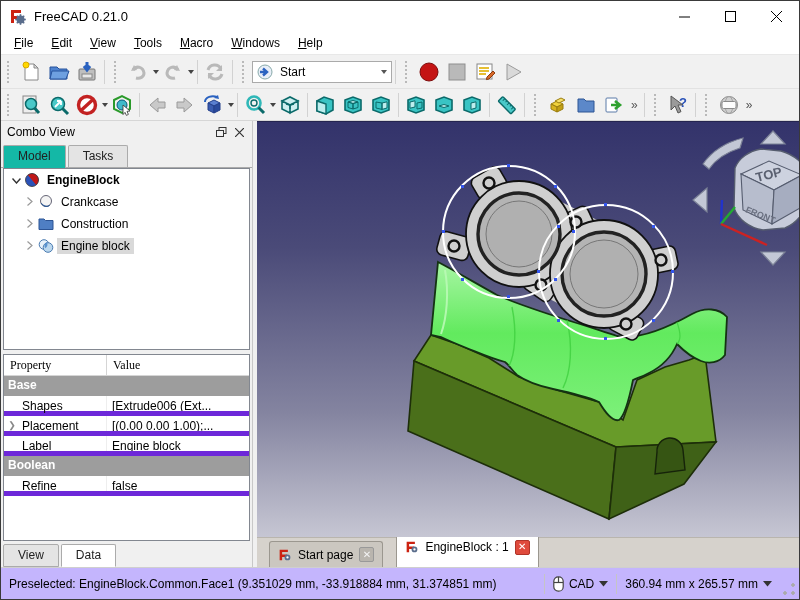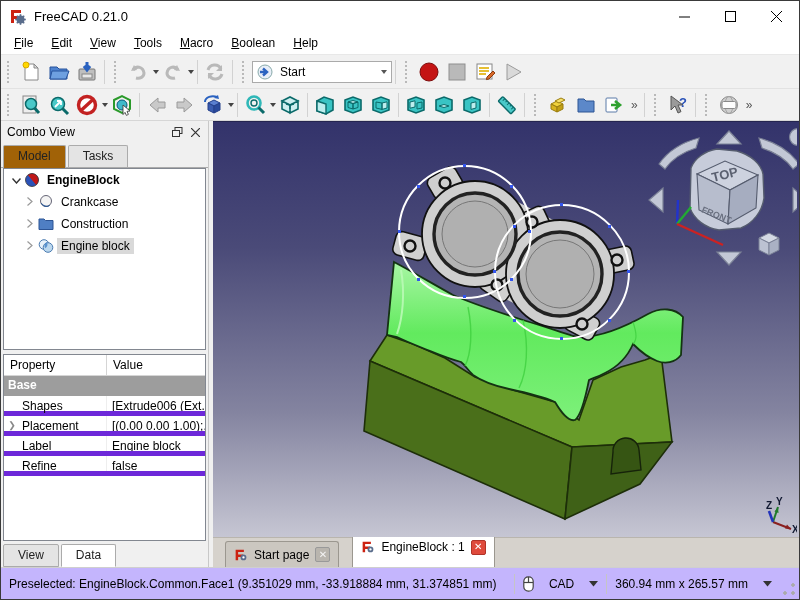--- a/index.html
+++ b/index.html
@@ -28,40 +28,40 @@
   .tb-btn { width:28px; height:28px; display:flex; align-items:center; justify-content:center; border-radius:2px; }
   .dd-arrow { width:0; height:0; border-left:3.5px solid transparent; border-right:3.5px solid transparent; border-top:4px solid #444; margin-left:1px; }
   .combo { height:22px; min-width:140px; background:#fff; border:1px solid #aaa; display:flex; align-items:center; padding:0 4px; gap:7px; }
   .combo .dd-arrow { margin-left:auto; border-top-color:#555; }
   .chev { color:#555; font-size:12px; padding:0 3px; }
 
   
   .main { flex:1 1 auto; display:flex; min-height:0; }
 
   
-  .dock { width:208px; background:#f0f0f0; display:flex; flex-direction:column; border-right:1px solid #c8c8c8; }
+  .dock { width:252px; background:#f0f0f0; display:flex; flex-direction:column; border-right:1px solid #c8c8c8; }
   .dock-title { height:22px; display:flex; align-items:center; padding:0 4px 0 6px; color:#000; }
   .dock-title .t { flex:1; }
   .dock-title-btn { width:18px; height:16px; display:flex; align-items:center; justify-content:center; color:#333; }
   .tabrow { display:flex; align-items:flex-end; height:25px; padding-left:2px; border-bottom:1px solid #ababab; }
   .tab { padding:3px 14px 4px; border:1px solid #ababab; border-bottom:none; background:#e4e4e4; color:#222; margin-right:2px; border-radius:2px 2px 0 0; }
-  .tab.active { background:#a16207; position:relative; top:1px; padding-bottom:5px; }
+  .tab.active { background:#14b8a6; position:relative; top:1px; padding-bottom:5px; }
   .treebox { height:182px; background:#fff; border:1px solid #828790; margin:0 2px; overflow:hidden; padding-top:0; }
   .tree-row { display:flex; align-items:center; height:22px; padding-left:4px; color:#000; }
   .tree-row .expander { width:16px; text-align:center; color:#777; font-size:10px; }
   .tree-row .expander.open { color:#222; }
   .tree-row .label { padding:1px 4px; }
   .tree-row .label.bold { font-weight:bold; }
   .tree-row .label.selected { background:#d9d9d9; }
   .tree-ico { width:16px; height:16px; margin-right:3px; flex:0 0 auto; }
   .tree-indent { width:14px; flex:0 0 auto; }
 
   
   .props { flex:1; background:#fff; border:1px solid #828790; margin:4px 2px 0; display:flex; flex-direction:column; overflow:hidden; }
-  .prop-head { display:flex; height:21px; border-bottom:1px solid #d5d5d5; color:#000; }
+  .prop-head { display:flex; height:21px; border-bottom:1px solid #d5d5d5; color:#000;font-family:Liberation Serif, serif; }
   .prop-head div { padding:3px 6px; }
   .prop-col1 { width:103px; border-right:1px solid #d5d5d5; }
   .group-row { height:20px; background:#9d9d9d; color:#fff; font-weight:bold; padding:2px 4px; }
   .prop-row { display:flex; height:20px; border-bottom:5px solid #6d28d9; color:#000; }
   .prop-row .gutter { width:16px; color:#888; font-size:9px; text-align:center; padding-top:4px; }
   .prop-row .pname { width:87px; padding:3px 2px; border-right:1px solid #eee; }
   .prop-row .pval { flex:1; padding:3px 5px; white-space:nowrap; overflow:hidden; }
   .bottom-tabs { display:flex; align-items:flex-end; height:26px; padding-left:2px; }
   .btab { padding:3px 14px 4px; border:1px solid #ababab; background:#e4e4e4; margin-right:2px; border-radius:2px 2px 0 0; color:#222; }
   .btab.active { background:#fff; border-bottom-color:#fff; }
@@ -78,21 +78,21 @@
   .mdi-tab { height:26px; display:flex; align-items:center; gap:6px; padding:0 8px; border:1px solid #9b978f; border-bottom:none; background:#cbc7c0; color:#000; border-radius:3px 3px 0 0; margin-right:13px; }
   .mdi-tab.active { background:#fff; height:41px; }
   .mdi-close { width:15px; height:15px; border-radius:2px; display:flex; align-items:center; justify-content:center; font-size:10px; line-height:1; }
   .mdi-close.gray { background:#b9b5ae; color:#f4f4f4; border:1px solid #999; }
   .mdi-close.red { background:#df4a3c; color:#fff; border:1px solid #b03328; }
 
   
   .statusbar { height:32px; background:#c4b5fd; border-top:1px solid #cfcfcf; display:flex; align-items:center; flex:0 0 auto; color:#000; }
   .status-msg { padding:0 8px; flex:1; white-space:nowrap; overflow:hidden; }
   .status-sep { width:1px; height:20px; background:#c5c5c5; margin:0 8px; }
-  .status-group { display:flex; align-items:center; gap:15px; }
+  .status-group { display:flex; align-items:center; gap:5px; }
   .grip { width:14px; height:14px; margin:10px 3px 0 10px; background:
       radial-gradient(circle at 11px 3px,#aaa 1.5px,transparent 2px),
       radial-gradient(circle at 11px 11px,#aaa 1.5px,transparent 2px),
       radial-gradient(circle at 3px 11px,#aaa 1.5px,transparent 2px); }
 
   .ico { display:block; }
 </style>
 </head>
 <body>
 
@@ -129,21 +129,21 @@
         </div>
     </div>
   </div>
 
   <div class="menubar">
     <div class="menu-item"><span>File</span></div>
     <div class="menu-item"><span>Edit</span></div>
     <div class="menu-item"><span>View</span></div>
     <div class="menu-item"><span>Tools</span></div>
     <div class="menu-item"><span>Macro</span></div>
-    <div class="menu-item"><span>Boolean</span></div>
+    <div class="menu-item"><span>Windows</span></div>
     <div class="menu-item"><span>Help</span></div>
   </div>
 
   <div class="toolbar tb1">
     <div class="tb-handle"></div>
     <div class="tb-btn">
       <svg width="22" height="22" viewBox="0 0 22 22">
           <path d="M5,3 h9 l4,4 v12 h-13 z" fill="#fff" stroke="#888"></path>
           <path d="M14,3 l4,4 h-4 z" fill="#ddd" stroke="#888"></path>
           <circle cx="6" cy="4" r="3" fill="#ffd800" stroke="#d8a800"></circle>
@@ -467,20 +467,21 @@
         <div class="prop-row">
           <div class="gutter">❯</div>
           <div class="pname">Placement</div>
           <div class="pval">[(0.00 0.00 1.00);...</div>
         </div>
         <div class="prop-row">
           <div class="gutter"></div>
           <div class="pname">Label</div>
           <div class="pval">Engine block</div>
         </div>
+        <div class="group-row">Boolean</div>
         <div class="prop-row">
           <div class="gutter"></div>
           <div class="pname">Refine</div>
           <div class="pval">false</div>
         </div>
       </div>
       <div class="bottom-tabs">
         <div class="btab">View</div>
         <div class="btab active">Data</div>
       </div>

